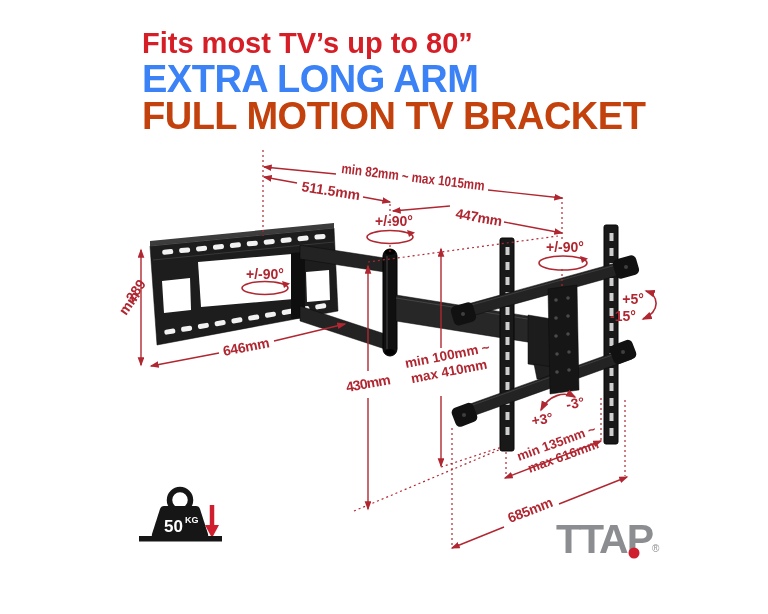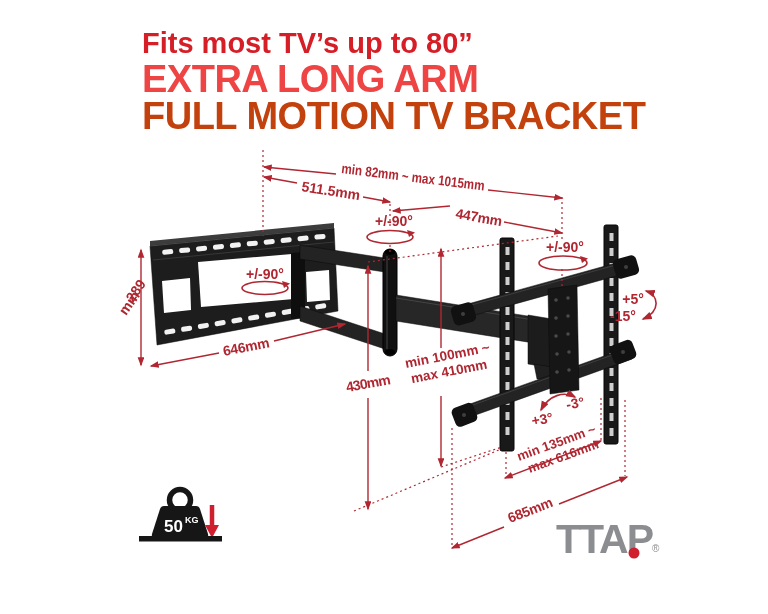--- a/index.html
+++ b/index.html
@@ -1,20 +1,20 @@
 <!DOCTYPE html>
 <html><head>
 <meta charset="utf-8">
 <style>
   html,body{margin:0;padding:0;background:#ffffff;}
   #page{position:relative;width:768px;height:614px;background:#ffffff;overflow:hidden;
         font-family:"Liberation Sans",sans-serif;border-radius:24px;}
   .hdr{position:absolute;left:142px;white-space:nowrap;font-weight:bold;line-height:1;}
   #tagline{top:29px;font-size:29px;color:#d61e27;}
-  #title1{top:60px;font-size:38px;color:#ef4444;letter-spacing:-0.5px;}
+  #title1{top:60px;font-size:38px;color:#3b82f6;letter-spacing:-0.5px;}
   #title2{top:97px;font-size:38px;color:#c2410c;letter-spacing:-0.5px;}
   svg{position:absolute;left:0;top:0;font-family:"Liberation Sans",sans-serif;}
   .dim{fill:#b02731;font-weight:bold;}
   .dln{stroke:#b02731;stroke-width:1.4;fill:none;}
   .ddot{stroke:#b02731;stroke-width:1.2;fill:none;stroke-dasharray:2 3;}
   .blk{stroke:#0a0a0a;stroke-width:0.5;}
 </style>
 </head>
 <body>
 

